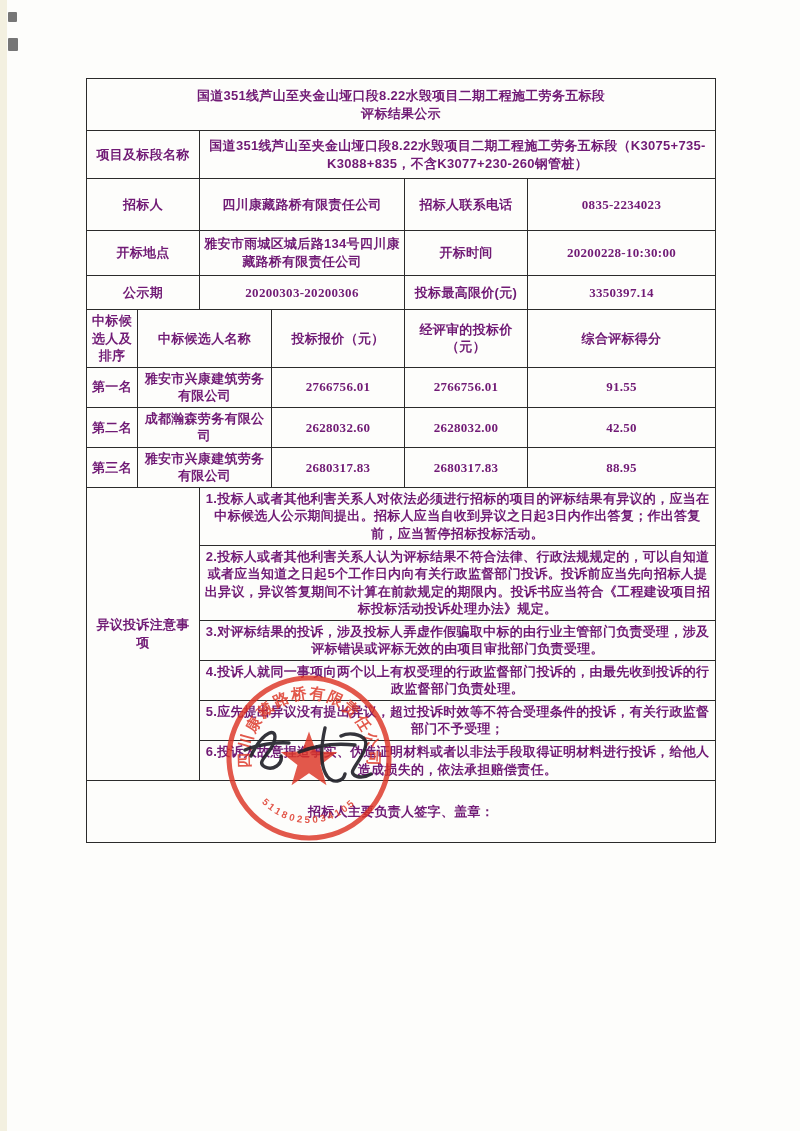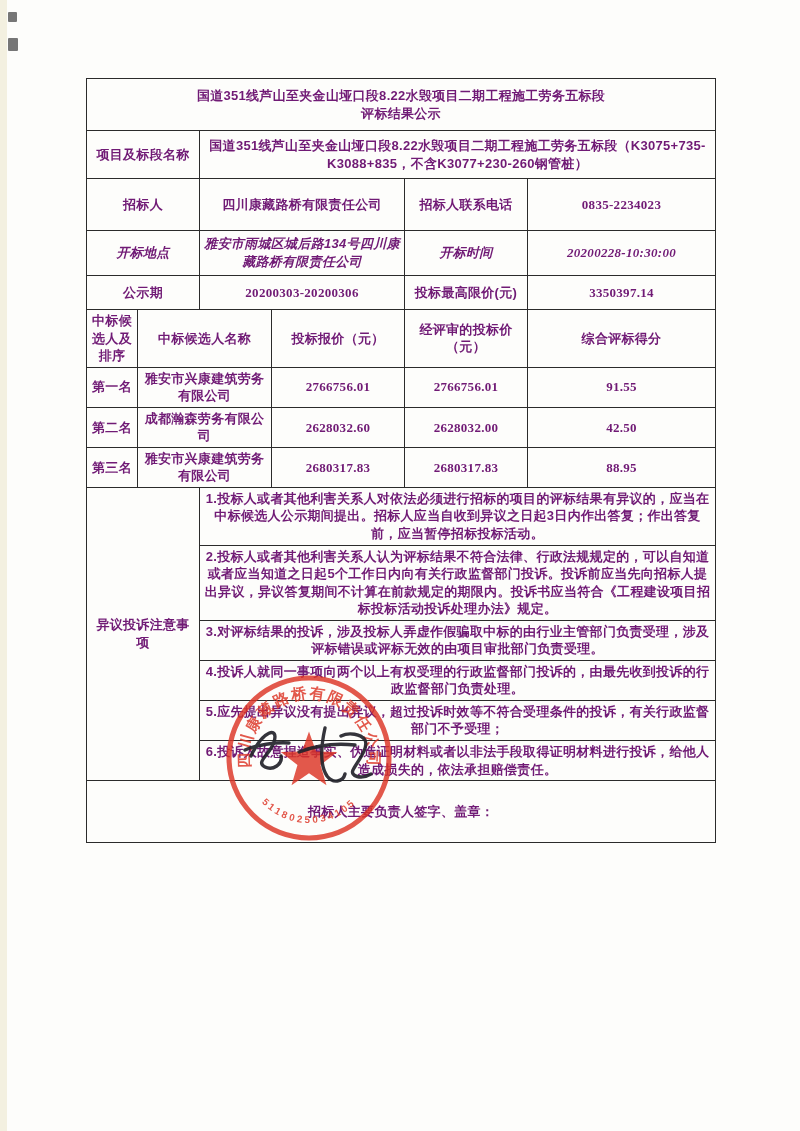--- a/index.html
+++ b/index.html
@@ -13,21 +13,21 @@
   table.doc{position:absolute;left:86px;top:78px;width:630px;border-collapse:collapse;table-layout:fixed;}
   table.doc td{border:1.6px solid #2b2b2b;vertical-align:middle;text-align:center;
                padding:2px 4px;font-size:13px;font-weight:600;letter-spacing:.3px;line-height:1.35;
                overflow:hidden;}
   td.title-cell{font-size:18px;font-weight:700;letter-spacing:1px;line-height:26px;}
   td.num{font-family:"Liberation Serif","DejaVu Serif",serif;font-size:14px;font-weight:400;letter-spacing:.5px;}
   td.item-cell{font-size:12.8px;text-align:left;line-height:1.32;padding:3px 5px;letter-spacing:.2px;}
   td.sign-cell{text-align:left;padding-left:7px;font-size:13.5px;}
   td.name-cell{font-size:13.5px;}
   td.vlabel{font-size:13px;}
-  tr.h-title{height:52px;} tr.h-r1{height:48px;} tr.h-r2{height:52px;} tr.h-r3{height:45px;font-style:italic;}
+  tr.h-title{height:52px;} tr.h-r1{height:48px;} tr.h-r2{height:52px;} tr.h-r3{height:45px;}
   tr.h-r4{height:34px;} tr.h-head{height:50px;} tr.h-cand{height:37px;}
   tr.h-i1{height:52px;} tr.h-i2{height:56px;padding-left:32px;} tr.h-i3{height:40px;padding-left:32px;}
   tr.h-i4{height:38px;} tr.h-i5{height:30px;} tr.h-i6{height:38px;}
   tr.h-sign{height:62px;padding-left:30px;}
 
   .stamp{position:absolute;left:221px;top:672px;width:176px;height:172px;opacity:.82;pointer-events:none;}
   .signature{position:absolute;left:237px;top:712px;width:150px;height:85px;pointer-events:none;}
 </style>
 </head>
 <body>

